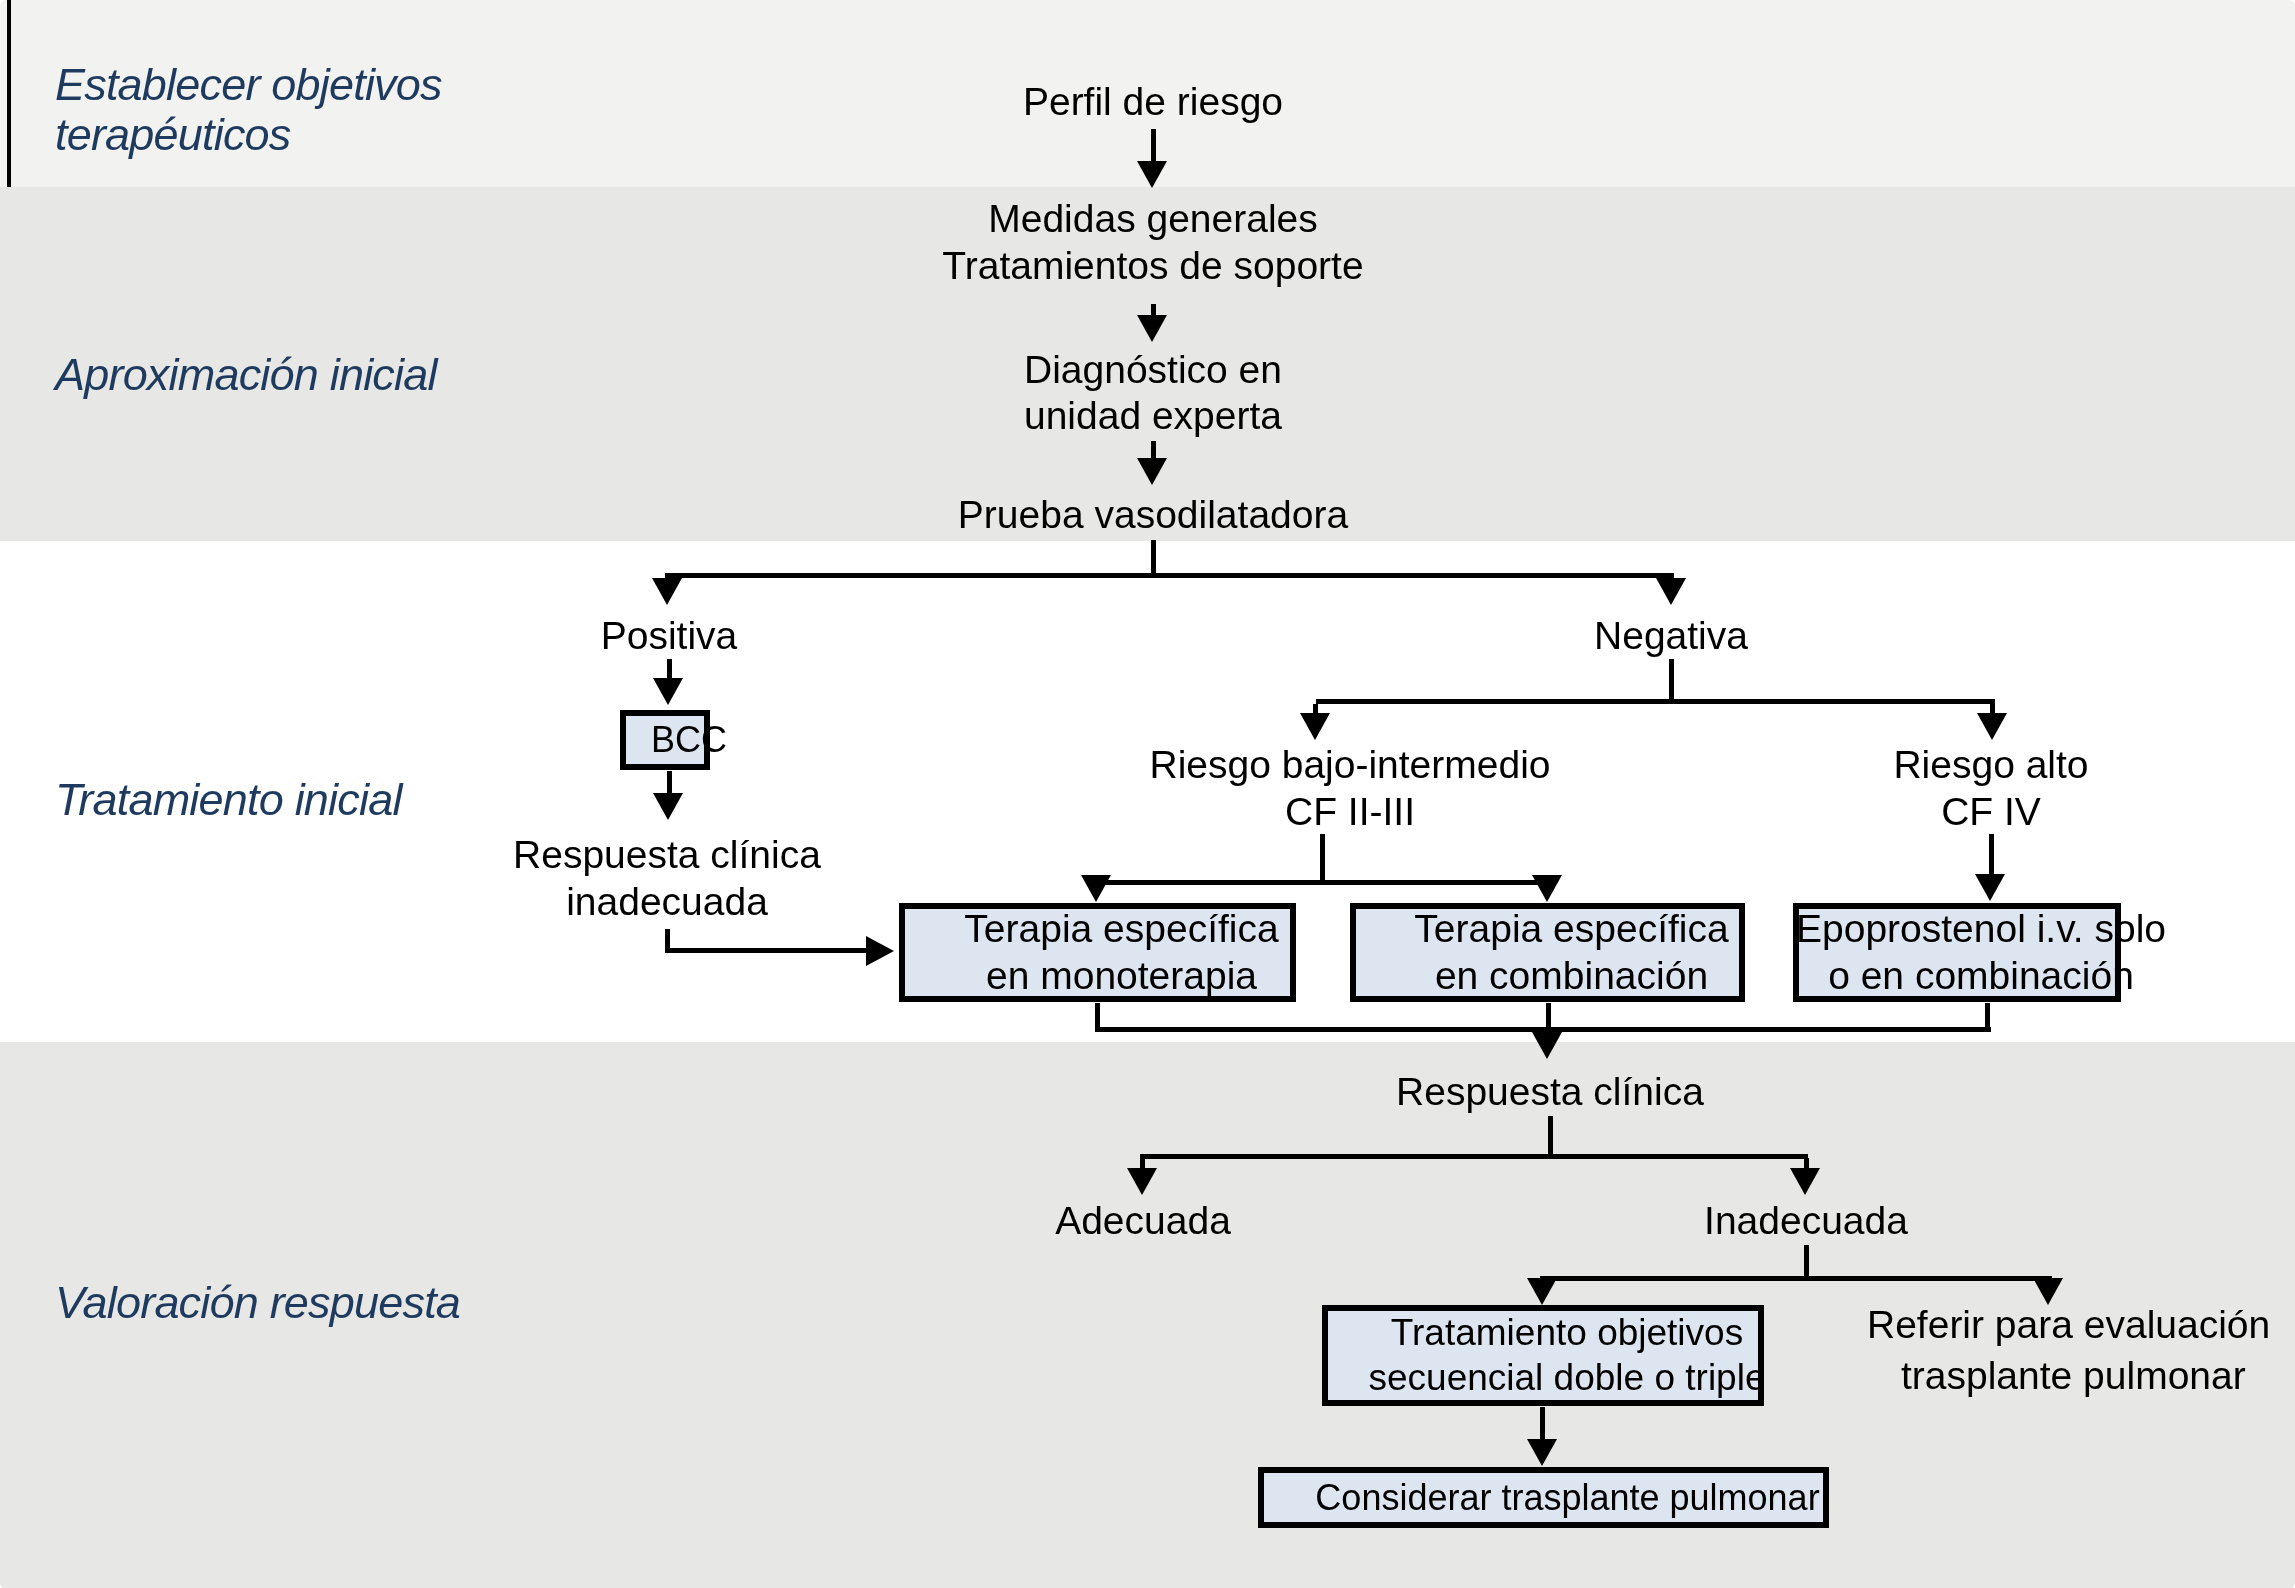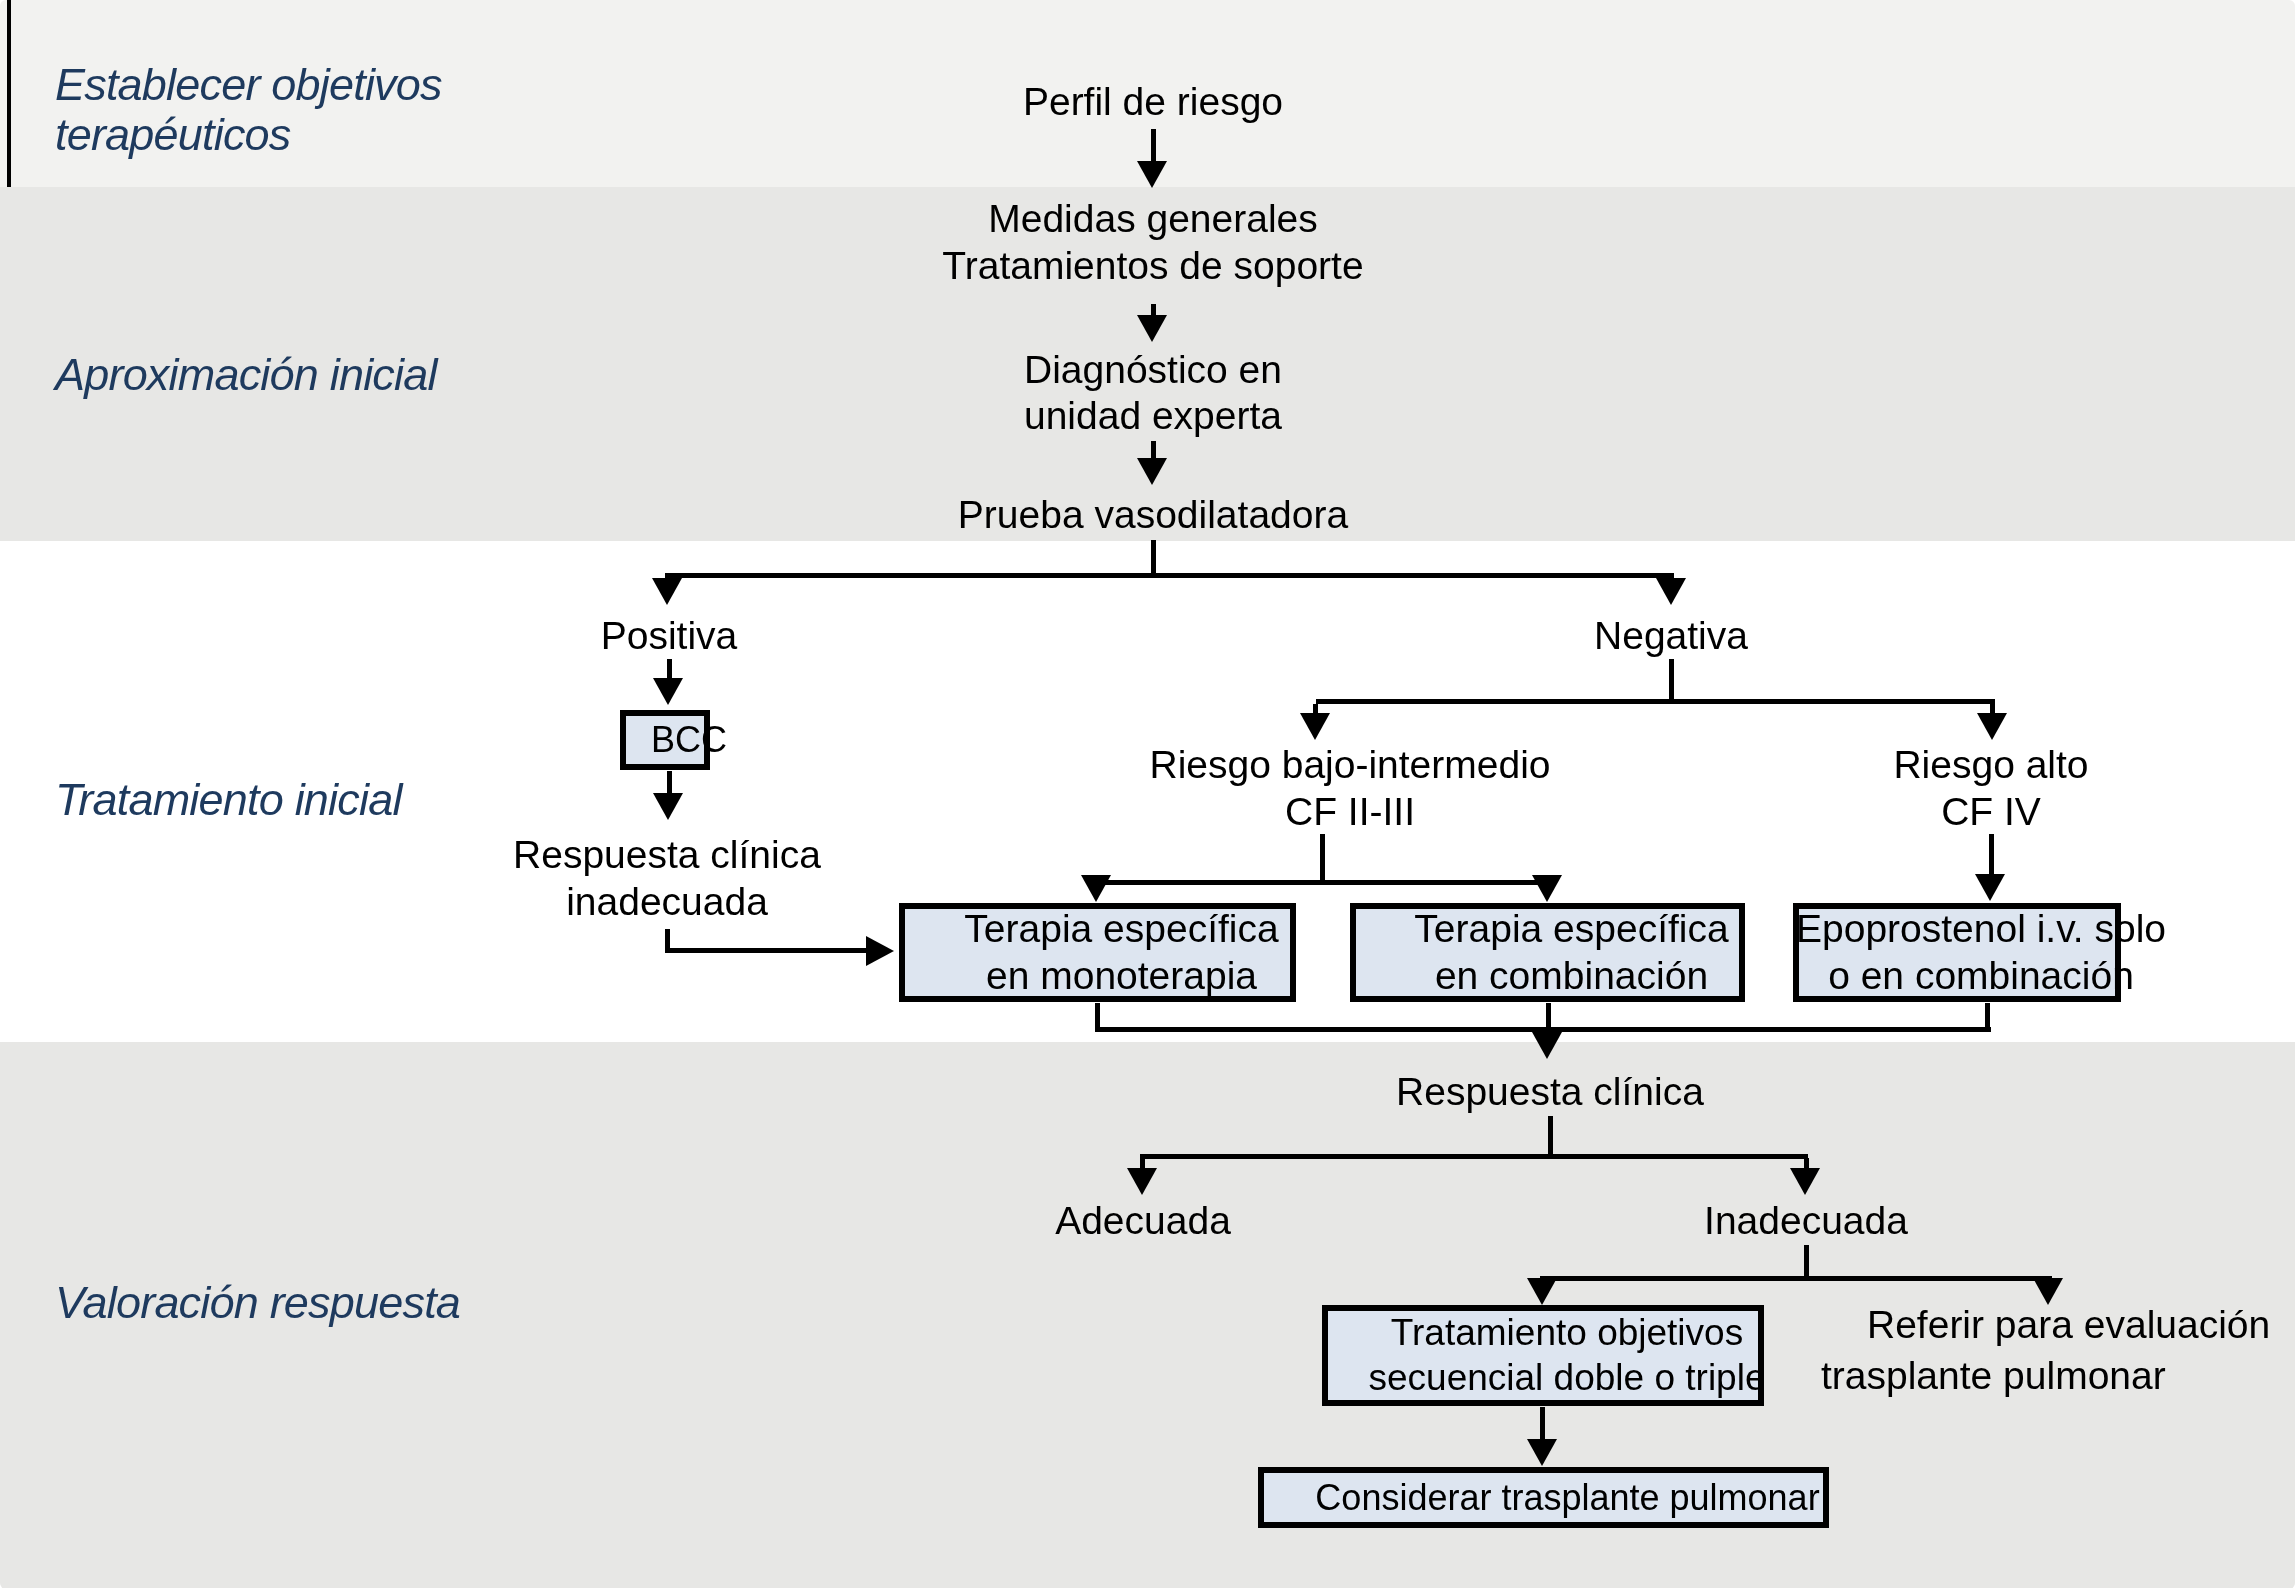--- a/index.html
+++ b/index.html
@@ -178,21 +178,21 @@
   <div class="hline" style="left:1540px;top:1276px;width:512px;height:4.7px"></div>
   <div class="ah-down" style="left:1527px;top:1278px"></div>
   <div class="ah-down" style="left:2033px;top:1278px"></div>
 
   <div class="box" style="left:1322px;top:1305px;width:442px;height:101px">
     <div class="bl bl-sm">Tratamiento objetivos</div>
     <div class="bl bl-sm">secuencial doble o triple</div>
   </div>
 
   <div class="txtl" style="left:1855px;top:1325px">Referir para evaluación</div>
-  <div class="txtl" style="left:1809px;top:1376px">trasplante pulmonar</div>
+  <div class="txtl" style="left:1889px;top:1376px">trasplante pulmonar</div>
 
   <div class="vline" style="left:1540px;top:1407px;width:4.7px;height:33px"></div>
   <div class="ah-down" style="left:1527px;top:1439px"></div>
 
   <div class="box" style="left:1258px;top:1467px;width:571px;height:61px">
     <div class="bl bl-xs">Considerar trasplante pulmonar</div>
   </div>
 
 </div>
 

